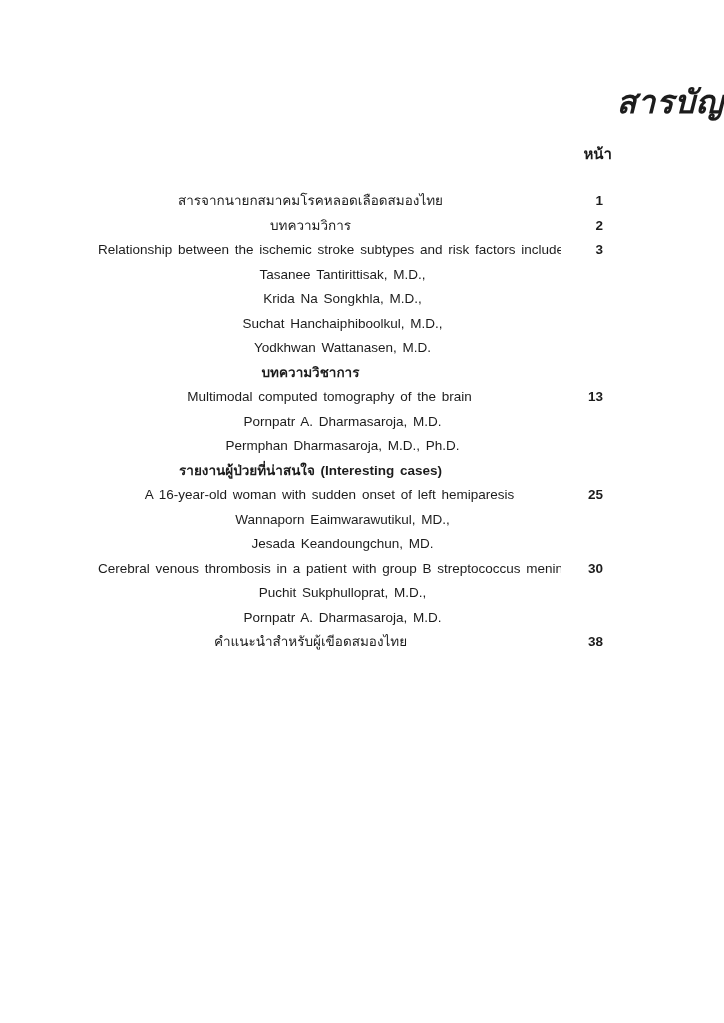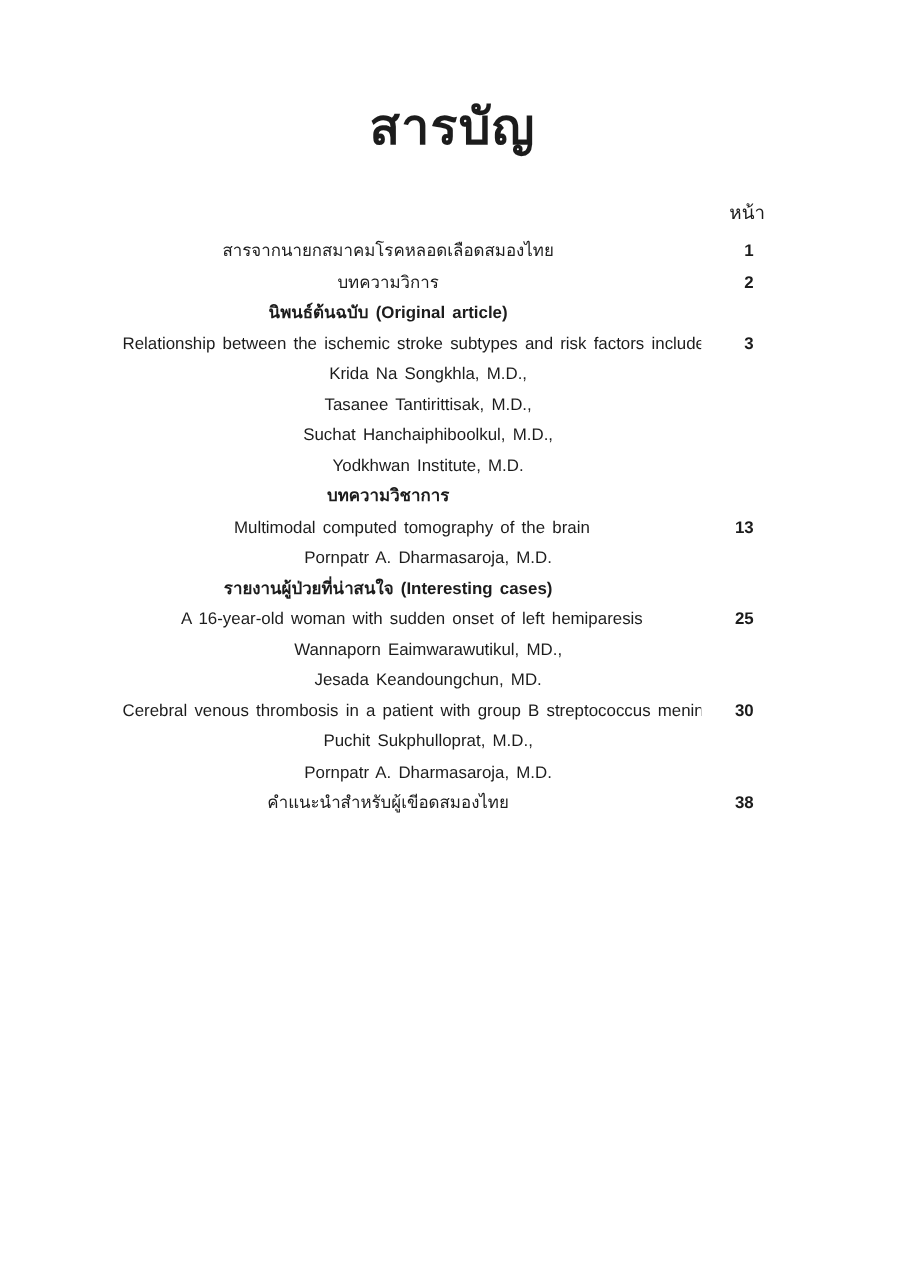--- a/index.html
+++ b/index.html
@@ -14,32 +14,33 @@
     background: #ffffff;
     font-family: "Liberation Sans", sans-serif;
     color: #1c1c1c;
     overflow: hidden;
   }
   .doc-title {
     position: absolute;
     top: 74px;
     left: 0;
     width: 100%;
-    text-align: center;
-    font-size: 40px;
+    text-align: right;
+    font-size: 32px;
     font-weight: 600;
     letter-spacing: 1px;
     line-height: 56px;
+    font-style: italic;
   }
   .page-col-header {
     position: absolute;
-    top: 158px;
+    top: 142px;
     right: 112px;
     font-size: 15px;
-    font-weight: normal;
+    font-weight: bold;
   }
   .toc-list {
     position: absolute;
     top: 189px;
     left: 60px;
     right: 121px; 
   }
   .toc-row {
     display: flex;
     align-items: baseline;
@@ -75,54 +76,54 @@
 
   <div class="toc-list" id="toc-list">
       <div class="toc-row indent-0">
         <span class="entry-text">สารจากนายกสมาคมโรคหลอดเลือดสมองไทย</span>
         <span class="entry-page">1</span>
       </div>
       <div class="toc-row indent-0">
         <span class="entry-text">บทความวิการ</span>
         <span class="entry-page">2</span>
       </div>
-      <div class="toc-row indent-0 bold">
-        <span class="entry-text">นิพนธ์ต้นฉบับ (Original article)</span>
-        <span class="entry-page"></span>
-      </div>
       <div class="toc-row indent-1">
         <span class="entry-text">Relationship between the ischemic stroke subtypes and risk factors included</span>
         <span class="entry-page">3</span>
       </div>
       <div class="toc-row indent-2">
-        <span class="entry-text">Krida  Na Songkhla, M.D.,</span>
+        <span class="entry-text">Tasanee Tantirittisak, M.D.,</span>
         <span class="entry-page"></span>
       </div>
       <div class="toc-row indent-2">
-        <span class="entry-text">Tasanee Tantirittisak, M.D.,</span>
+        <span class="entry-text">Krida  Na Songkhla, M.D.,</span>
         <span class="entry-page"></span>
       </div>
       <div class="toc-row indent-2">
         <span class="entry-text">Suchat Hanchaiphiboolkul, M.D.,</span>
         <span class="entry-page"></span>
       </div>
       <div class="toc-row indent-2">
-        <span class="entry-text">Yodkhwan Institute, M.D.</span>
+        <span class="entry-text">Yodkhwan Wattanasen, M.D.</span>
         <span class="entry-page"></span>
       </div>
       <div class="toc-row indent-0 bold">
         <span class="entry-text">บทความวิชาการ</span>
         <span class="entry-page"></span>
       </div>
       <div class="toc-row indent-1">
         <span class="entry-text">Multimodal computed tomography of the brain</span>
         <span class="entry-page">13</span>
       </div>
       <div class="toc-row indent-2">
         <span class="entry-text">Pornpatr A. Dharmasaroja, M.D.</span>
+        <span class="entry-page"></span>
+      </div>
+      <div class="toc-row indent-2">
+        <span class="entry-text">Permphan Dharmasaroja, M.D., Ph.D.</span>
         <span class="entry-page"></span>
       </div>
       <div class="toc-row indent-0 bold">
         <span class="entry-text">รายงานผู้ป่วยที่น่าสนใจ (Interesting cases)</span>
         <span class="entry-page"></span>
       </div>
       <div class="toc-row indent-1">
         <span class="entry-text">A 16-year-old woman with sudden onset of left hemiparesis</span>
         <span class="entry-page">25</span>
       </div>

